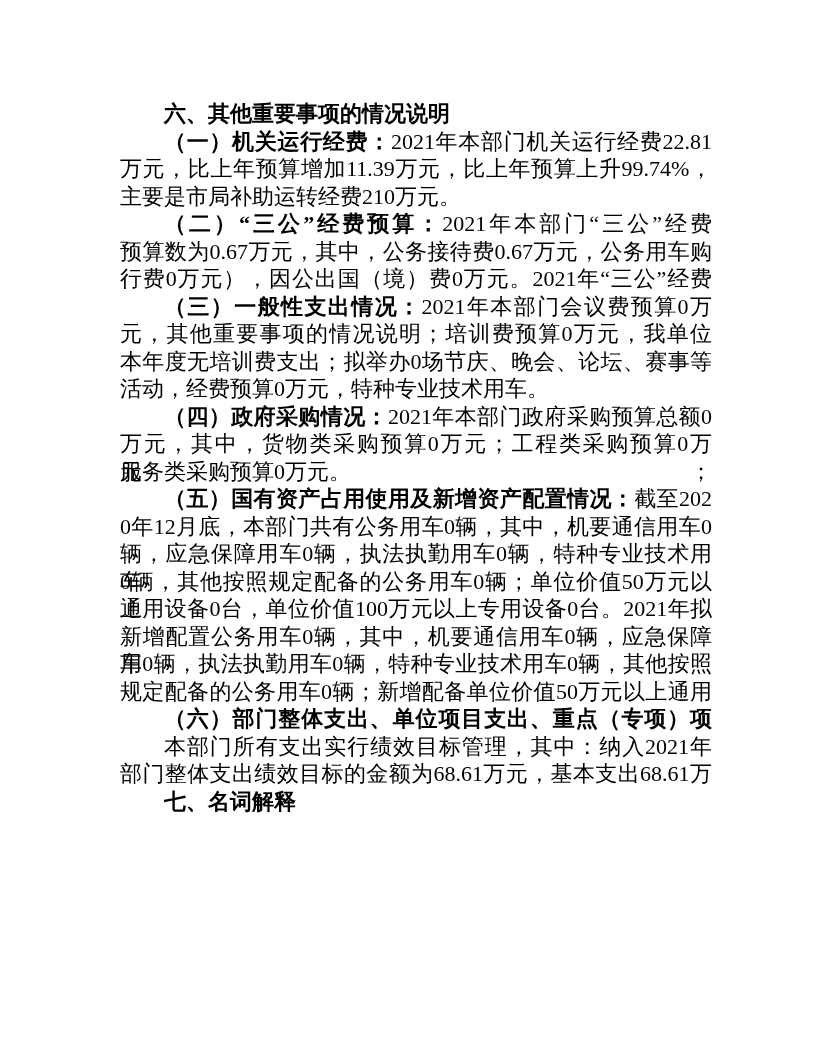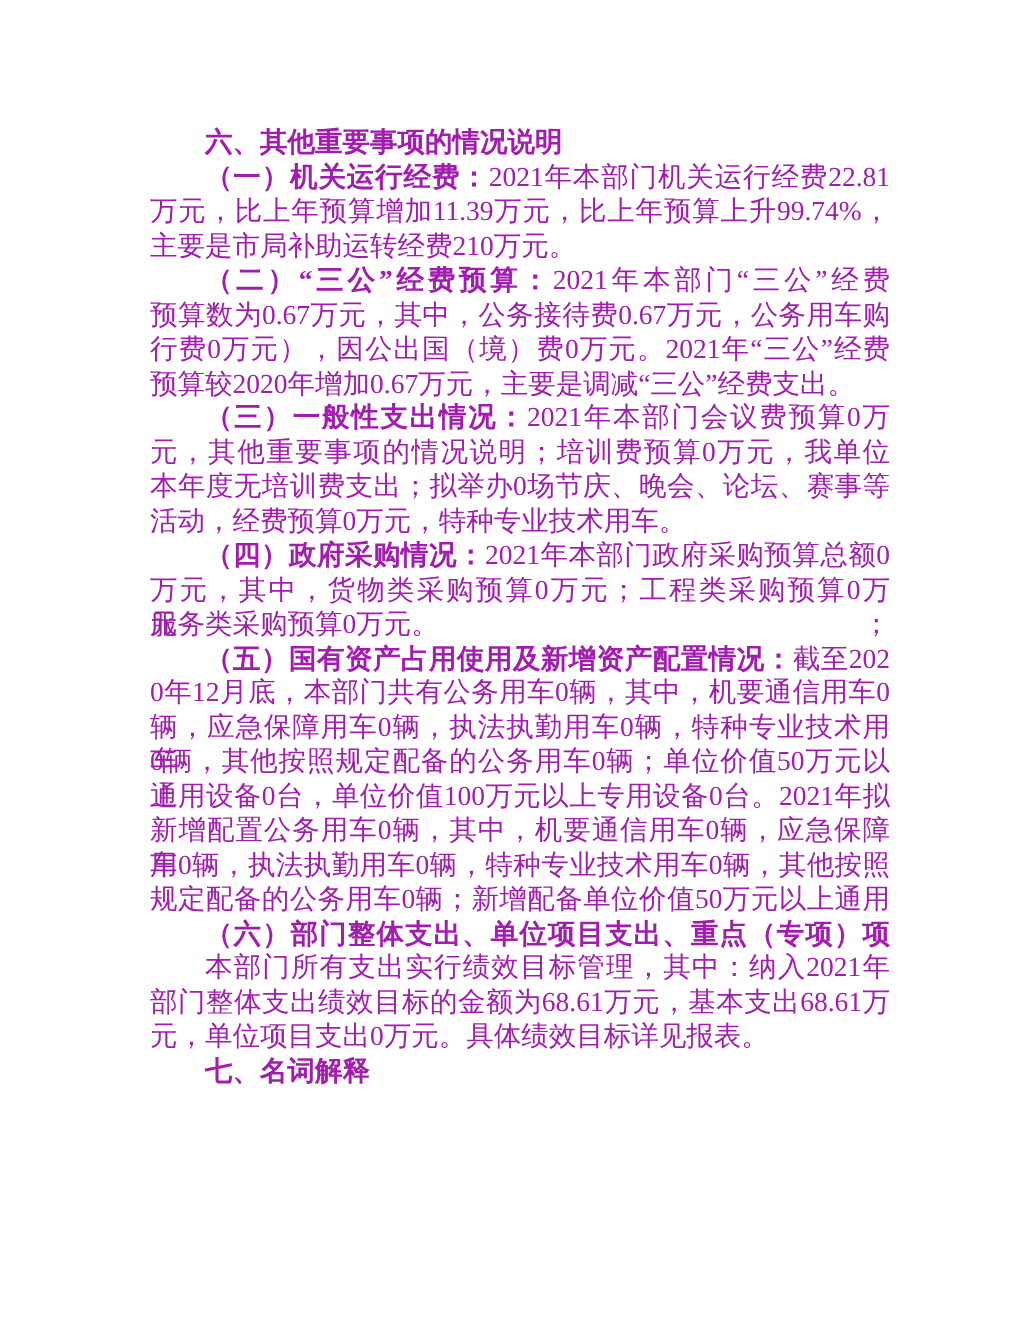--- a/index.html
+++ b/index.html
@@ -5,21 +5,21 @@
   html, body {
     margin: 0;
     padding: 0;
     background: #ffffff;
   }
   .page {
     position: relative;
     width: 815px;
     height: 1055px;
     background: #ffffff;
-    color: #a21caf;
+    color: #000000;
     font-family: "Liberation Serif", "DejaVu Serif", serif;
     overflow: hidden;
   }
   .doc-body {
     position: absolute;
     left: 120px;
     top: 100px;
     width: 592px;
     font-size: 22px;
     line-height: 27.5px;
@@ -44,35 +44,33 @@
 
 <div class="page">
   <div class="doc-body" id="doc-body">
       <div class="line indent"><span class="seg-bold">六、其他重要事项的情况说明</span></div>
       <div class="line justify indent"><span class="seg-bold">（一）机关运行经费：</span><span class="seg-normal">2021年本部门机关运行经费22.81</span></div>
       <div class="line justify"><span class="seg-normal">万元，比上年预算增加11.39万元，比上年预算上升99.74%，</span></div>
       <div class="line"><span class="seg-normal">主要是市局补助运转经费210万元。</span></div>
       <div class="line justify indent"><span class="seg-bold">（二）“三公”经费预算：</span><span class="seg-normal">2021年本部门“三公”经费</span></div>
       <div class="line justify"><span class="seg-normal">预算数为0.67万元，其中，公务接待费0.67万元，公务用车购</span></div>
       <div class="line justify"><span class="seg-normal">行费0万元），因公出国（境）费0万元。2021年“三公”经费</span></div>
-      <div class="line"><span class="seg-normal">预算较2020年增加0.67万元，主要是调减“三公”经费支出。</span></div>
       <div class="line justify indent"><span class="seg-bold">（三）一般性支出情况：</span><span class="seg-normal">2021年本部门会议费预算0万</span></div>
       <div class="line justify"><span class="seg-normal">元，其他重要事项的情况说明；培训费预算0万元，我单位</span></div>
       <div class="line justify"><span class="seg-normal">本年度无培训费支出；拟举办0场节庆、晚会、论坛、赛事等</span></div>
       <div class="line"><span class="seg-normal">活动，经费预算0万元，特种专业技术用车。</span></div>
       <div class="line justify indent"><span class="seg-bold">（四）政府采购情况：</span><span class="seg-normal">2021年本部门政府采购预算总额0</span></div>
       <div class="line justify"><span class="seg-normal">万元，其中，货物类采购预算0万元；工程类采购预算0万元；</span></div>
       <div class="line"><span class="seg-normal">服务类采购预算0万元。</span></div>
       <div class="line justify indent"><span class="seg-bold">（五）国有资产占用使用及新增资产配置情况：</span><span class="seg-normal">截至202</span></div>
       <div class="line justify"><span class="seg-normal">0年12月底，本部门共有公务用车0辆，其中，机要通信用车0</span></div>
       <div class="line justify"><span class="seg-normal">辆，应急保障用车0辆，执法执勤用车0辆，特种专业技术用车</span></div>
       <div class="line justify"><span class="seg-normal">0辆，其他按照规定配备的公务用车0辆；单位价值50万元以上</span></div>
       <div class="line justify"><span class="seg-normal">通用设备0台，单位价值100万元以上专用设备0台。2021年拟</span></div>
       <div class="line justify"><span class="seg-normal">新增配置公务用车0辆，其中，机要通信用车0辆，应急保障用</span></div>
       <div class="line justify"><span class="seg-normal">车0辆，执法执勤用车0辆，特种专业技术用车0辆，其他按照</span></div>
       <div class="line justify"><span class="seg-normal">规定配备的公务用车0辆；新增配备单位价值50万元以上通用</span></div>
       <div class="line justify indent"><span class="seg-bold">（六）部门整体支出、单位项目支出、重点（专项）项</span></div>
       <div class="line justify indent"><span class="seg-normal">本部门所有支出实行绩效目标管理，其中：纳入2021年</span></div>
       <div class="line justify"><span class="seg-normal">部门整体支出绩效目标的金额为68.61万元，基本支出68.61万</span></div>
-      <div class="line"><span class="seg-normal">元，单位项目支出0万元。具体绩效目标详见报表。</span></div>
       <div class="line indent"><span class="seg-bold">七、名词解释</span></div>
     </div>
 </div>
 
 </body></html>

